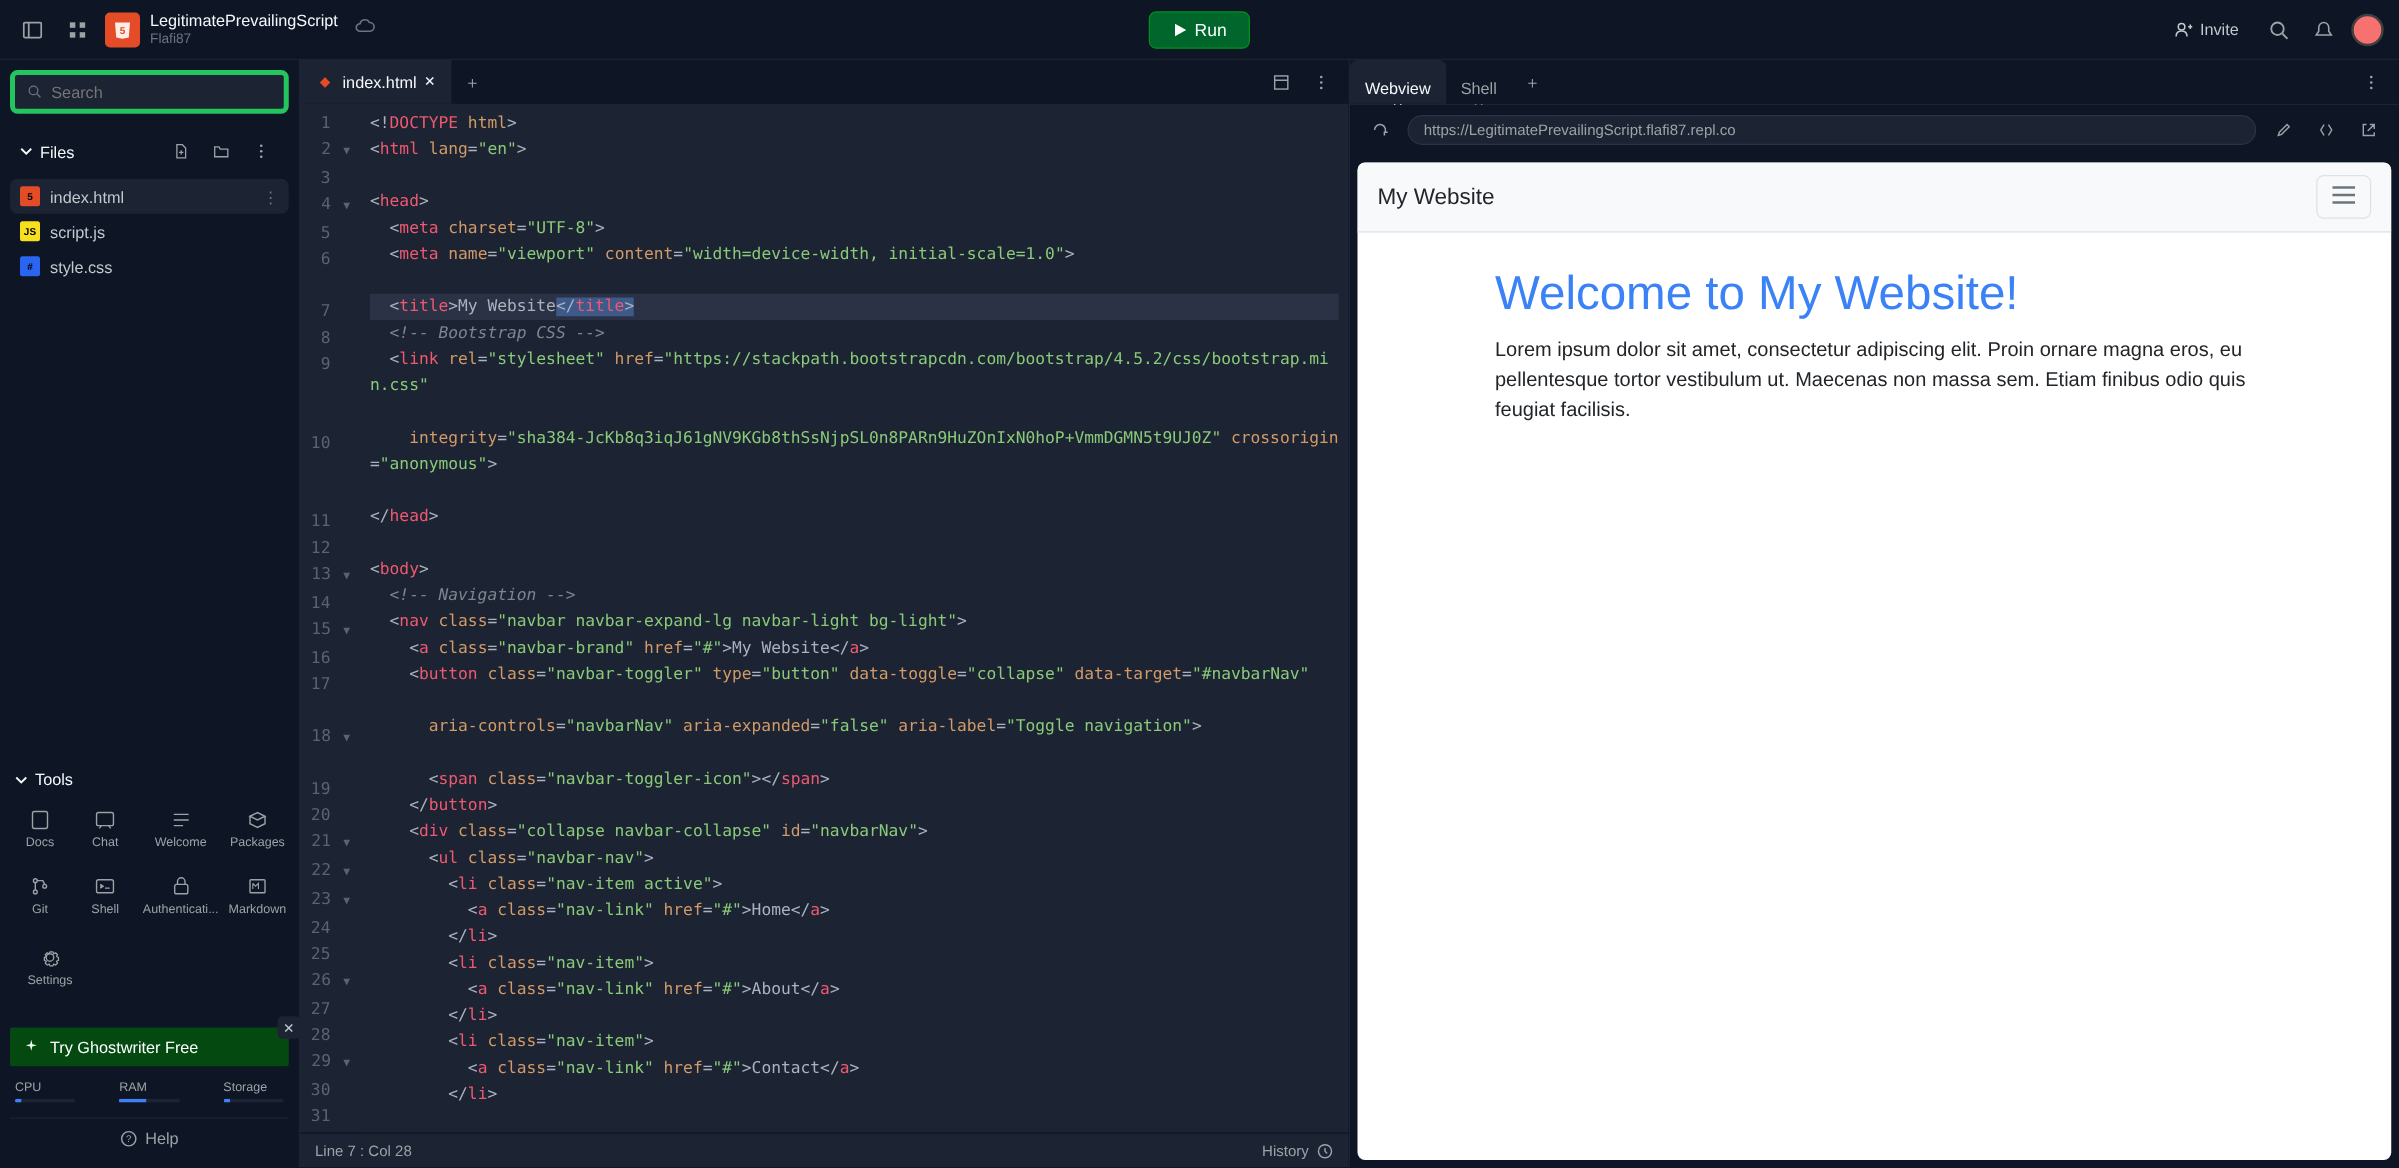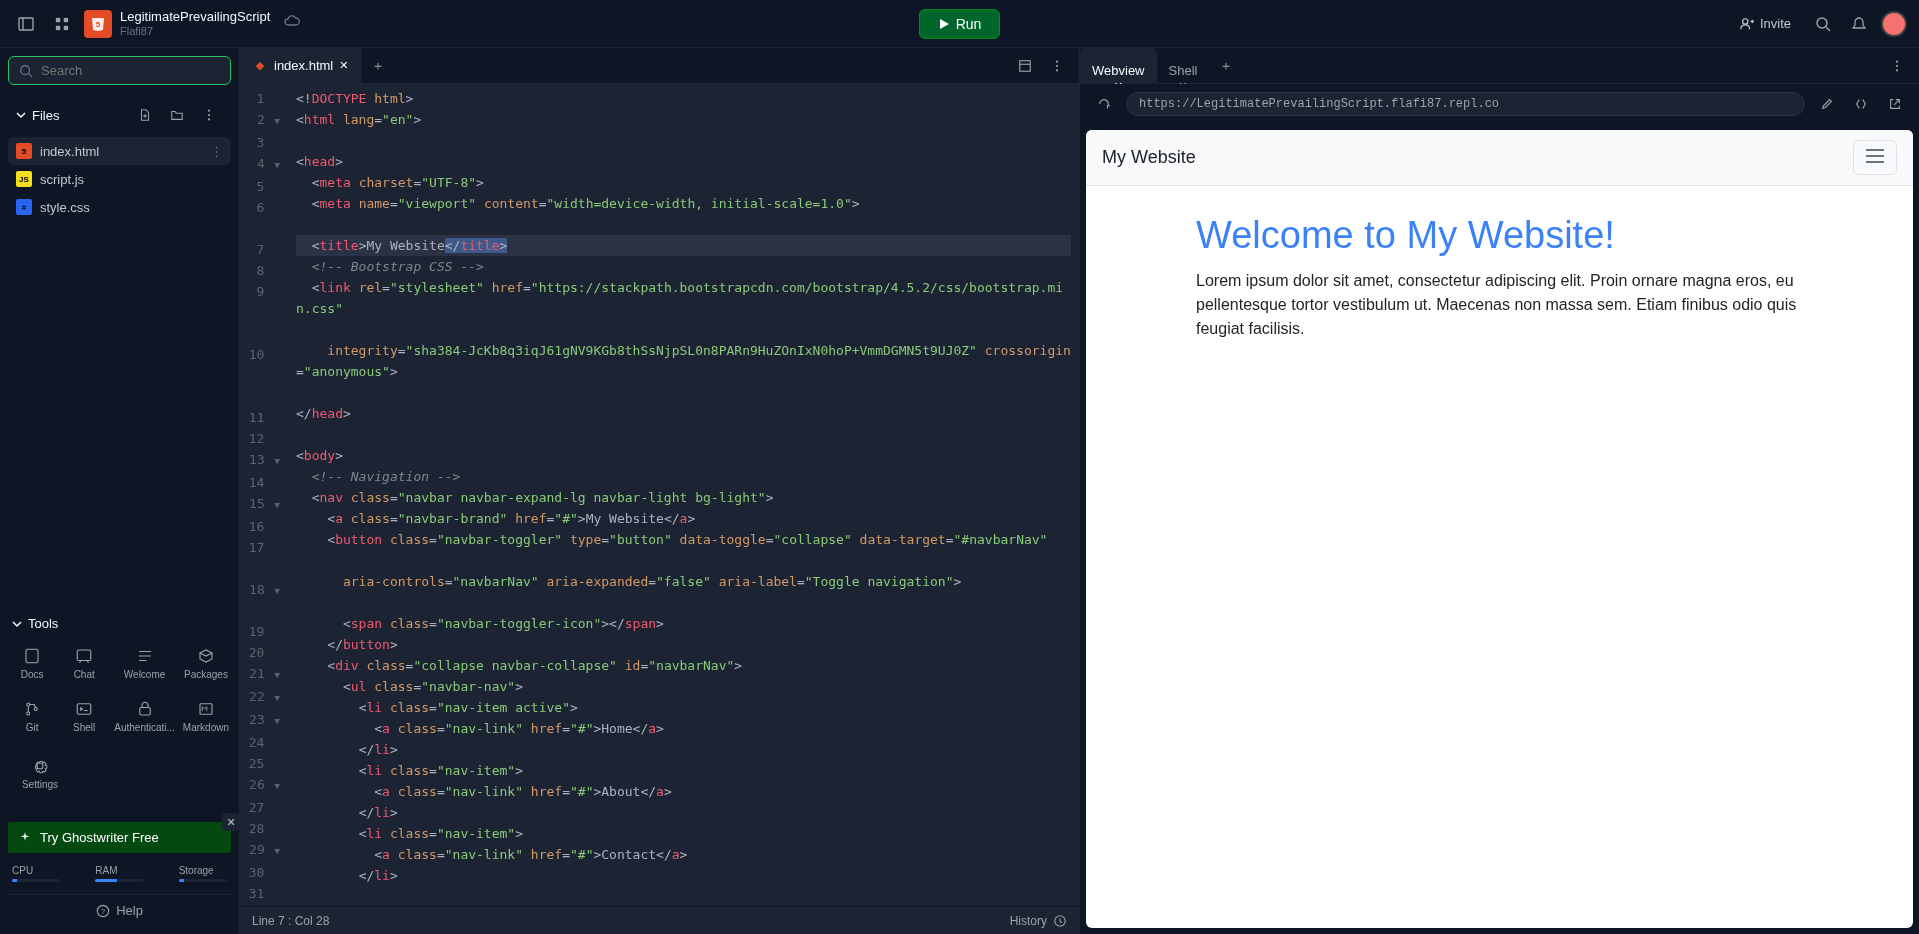--- a/index.html
+++ b/index.html
@@ -71,23 +71,23 @@
 .sidebar {
   width: 240px;
   background: #0e1525;
   display: flex; flex-direction: column;
   border-right: 1px solid #1c2333;
 }
 .search-box {
   margin: 8px;
   padding: 6px 10px;
   background: #1c2333;
-  border: 1px solid #22c55e;
+  border: 4px solid #22c55e;
   border-radius: 6px;
-  display: flex; align-items: center; gap: 8px;
+  display: flex; gap: 8px;
   color: #6b7280;
 }
 .search-box input {
   background: transparent; border: none; outline: none;
   color: #c2c8cc; flex: 1; font-size: 13px;
 }
 .files-header {
   display: flex; align-items: center; justify-content: space-between;
   padding: 8px 16px;
   color: #f5f9fc;
@@ -222,21 +222,20 @@
   cursor: pointer; color: #9da2a6; flex-direction: column;
 }
 .ptab.active { background: #1c2333; color: #f5f9fc; border-radius: 6px 6px 0 0;}
 .ptab-add { padding: 0 10px; cursor: pointer; color: #9da2a6; }
 .ptab-right { margin-left: auto; padding-right: 8px; }
 
 .url-bar {
   display: flex; align-items: center; gap: 8px;
   padding: 6px 10px;
   background: #0e1525;
-  font-family: Liberation Mono, monospace;
 }
 .url-input {
   flex: 1; background: #1c2333;
   border: 1px solid #2b3245;
   border-radius: 12px; padding: 4px 12px;
   color: #9da2a6; font-size: 12px;
 }
 .url-actions { display: flex; gap: 6px; }
 
 .webview {

